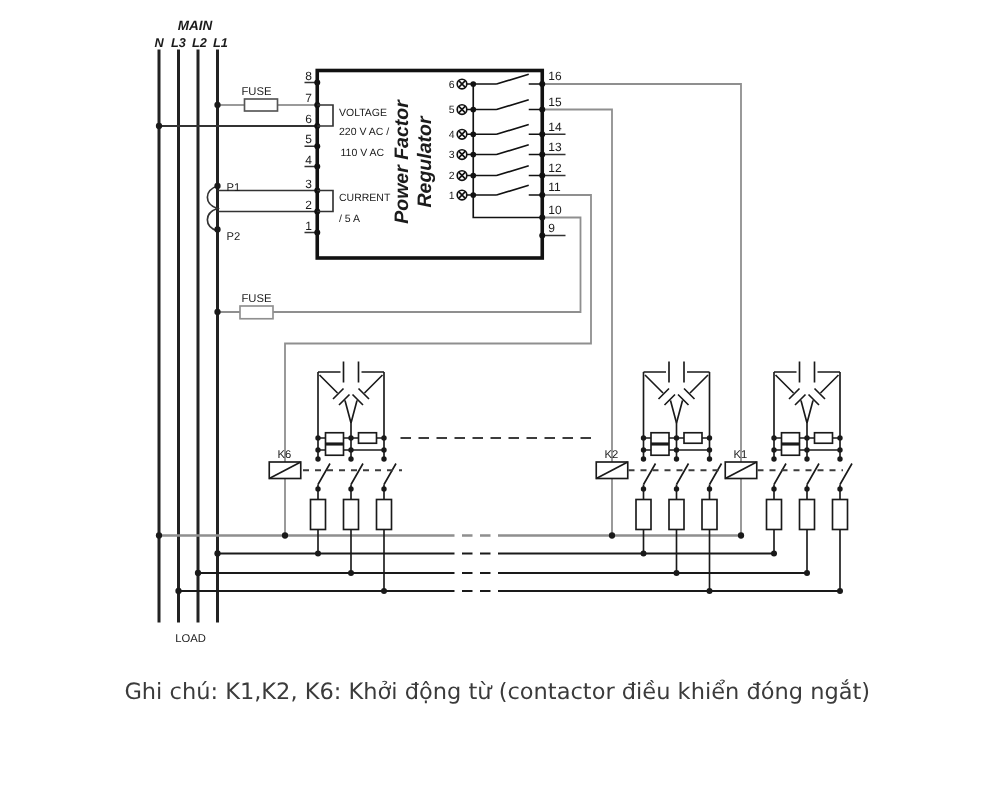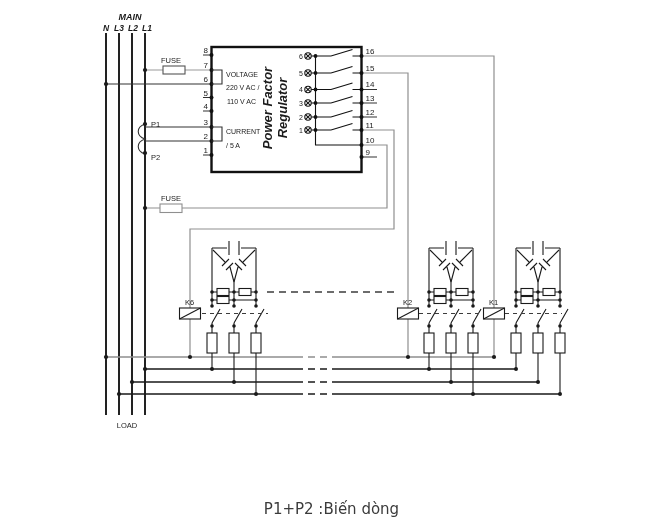--- a/index.html
+++ b/index.html
@@ -281,14 +281,14 @@
   <text class="t-k" x="489" y="305" fill="#6a4a8a">K1</text>
 
   <g fill="none" stroke="#3c3c3c" stroke-width="1.2">
     <path d="M202,313.5 H268" stroke-dasharray="4,4"></path>
     <path d="M419,313.5 H483" stroke-dasharray="4,4"></path>
     <path d="M505,313.5 H562" stroke-dasharray="4,4"></path>
     <path d="M267,292 H397" stroke-dasharray="7,5" stroke-width="1.4"></path>
   </g>
 </svg>
 
-<div id="cap2" class="caption">P1+P2 :Biến dòng</div>
+<div id="cap1" class="caption">Ghi chú: K1,K2, K6: Khởi động từ (contactor điều khiển đóng ngắt)</div>
 </div>
 
 </body></html>

